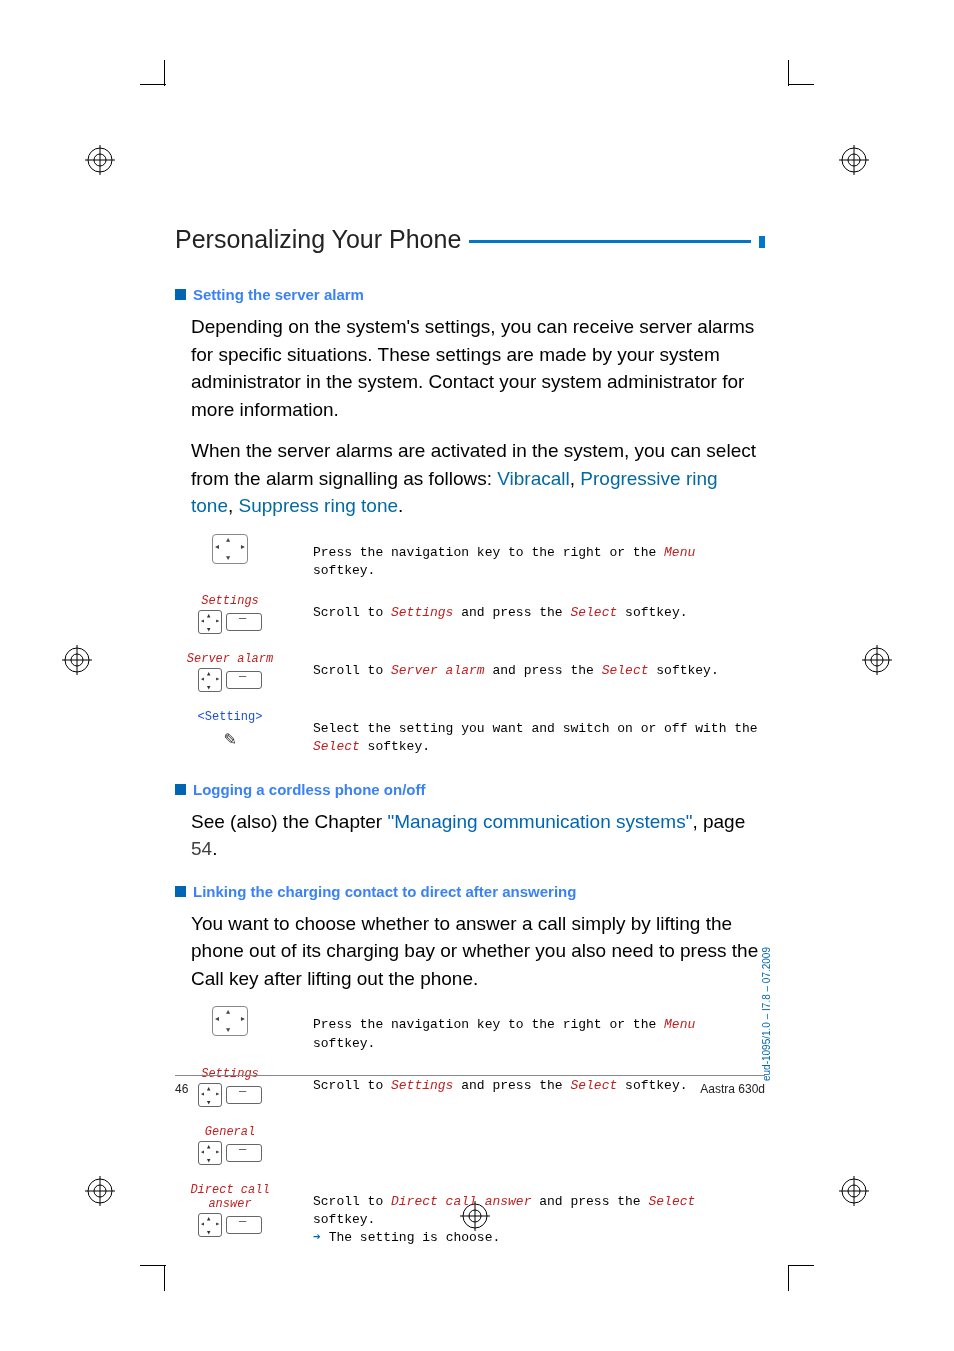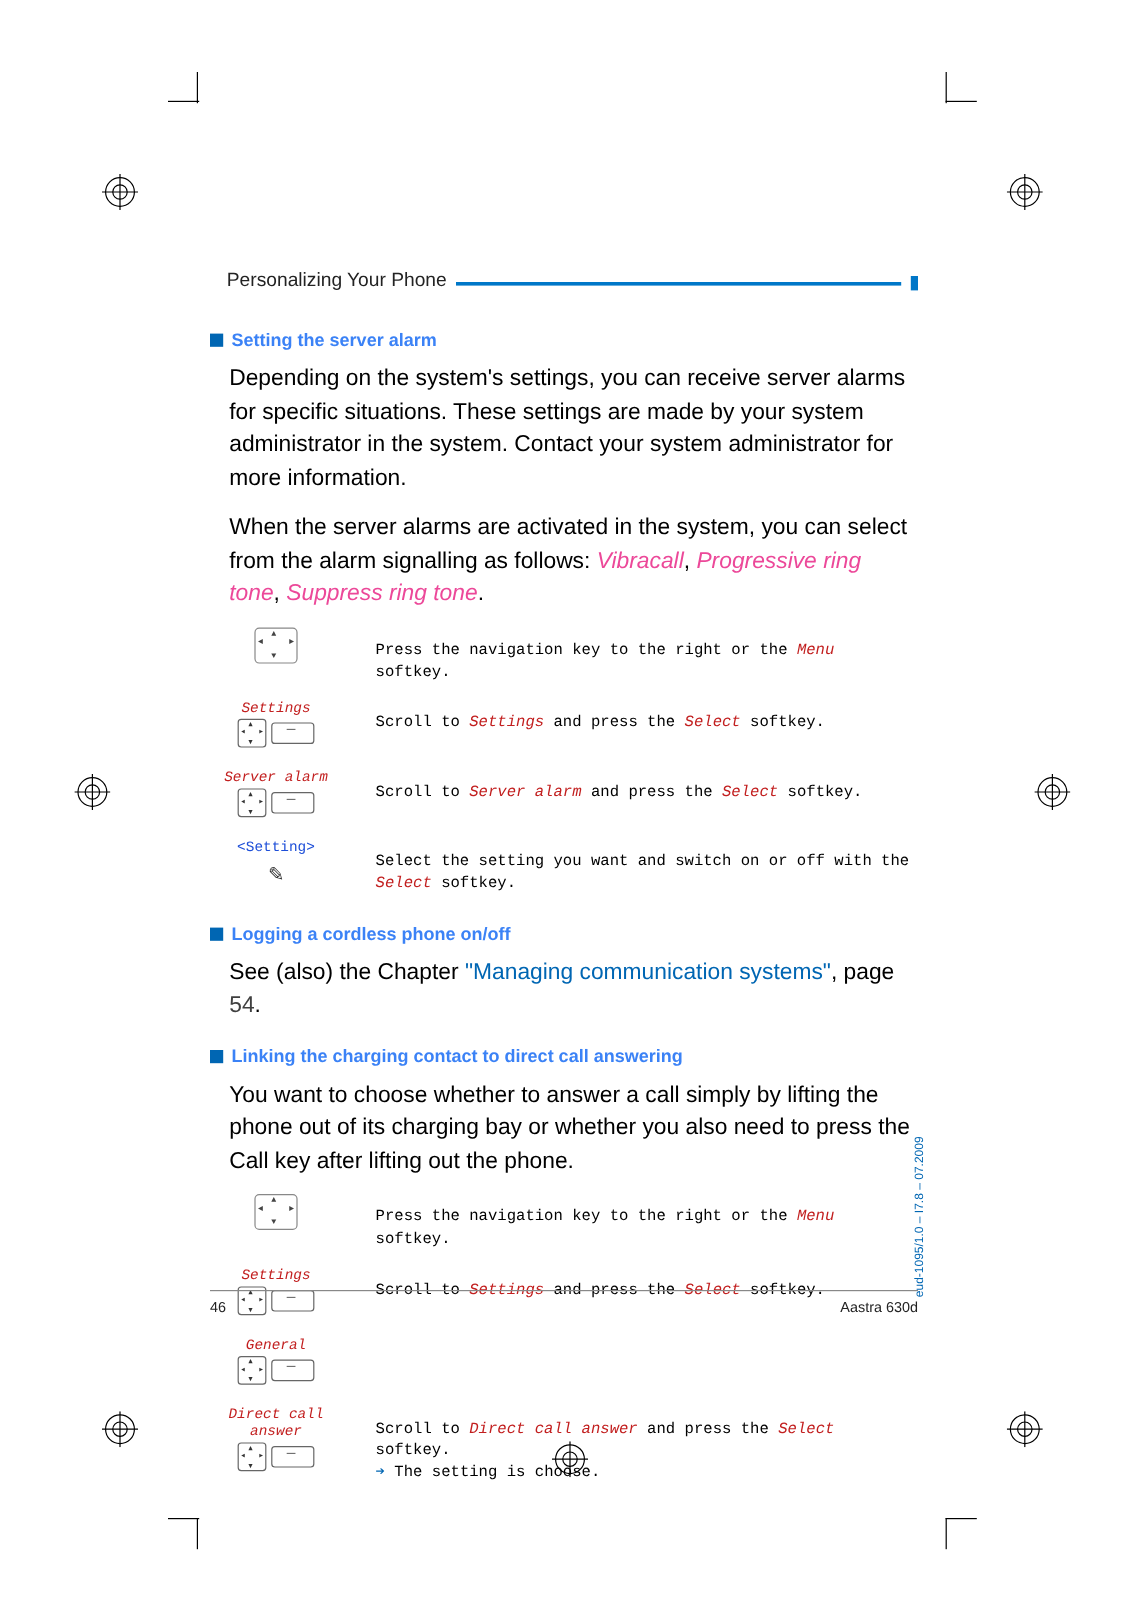--- a/index.html
+++ b/index.html
@@ -12,23 +12,23 @@
     position: relative;
     color: #000;
   }
   .page {
     position: absolute;
     left: 175px;
     top: 225px;
     width: 590px;
   }
   .section-title {
-    font-size: 16px;
+    font-size: 25px;
     color: #232323;
-    margin: 0 0 4px 14px;
+    margin: 0 0 4px 0;
   }
   .title-rule {
     display: flex;
     align-items: center;
     gap: 8px;
     margin-bottom: 28px;
   }
   .title-rule .line1 {
     flex: 1;
     height: 3px;
@@ -52,21 +52,21 @@
     width: 11px;
     height: 11px;
     background: #0066b3;
     display: inline-block;
   }
   .body-text {
     font-size: 19px;
     line-height: 1.45;
     margin: 0 0 14px 16px;
   }
-  .ital-term { font-style: italic; color: #ec4899; }
+  .ital-term { color: #0369a1; }
   .link { color: #0066b3; }
   .pagenum { color: #404040; }
   .steps {
     margin: 8px 0 24px 0;
   }
   .step {
     display: flex;
     align-items: flex-start;
     gap: 28px;
     margin-bottom: 14px;
@@ -320,21 +320,21 @@
   <div class="h2">
     <span class="sq"></span>
     <span>Logging a cordless phone on/off</span>
   </div>
   <p class="body-text">
     <span>See (also) the Chapter </span><span class="link">"Managing communication systems"</span><span>, page </span><span class="pagenum">54</span><span>.</span>
   </p>
 
   <div class="h2" style="margin-top:20px;">
     <span class="sq"></span>
-    <span>Linking the charging contact to direct call answering</span>
+    <span>Linking the charging contact to direct after answering</span>
   </div>
   <p class="body-text">You want to choose whether to answer a call simply by lifting the phone out of its charging bay or whether you also need to press the Call key after lifting out the phone.</p>
 
   <div class="steps">
     <div class="step">
       <div class="icon-col">
         <span class="nav-icon">
             <span class="l">◄</span>
             <span class="r">►</span>
           </span>

